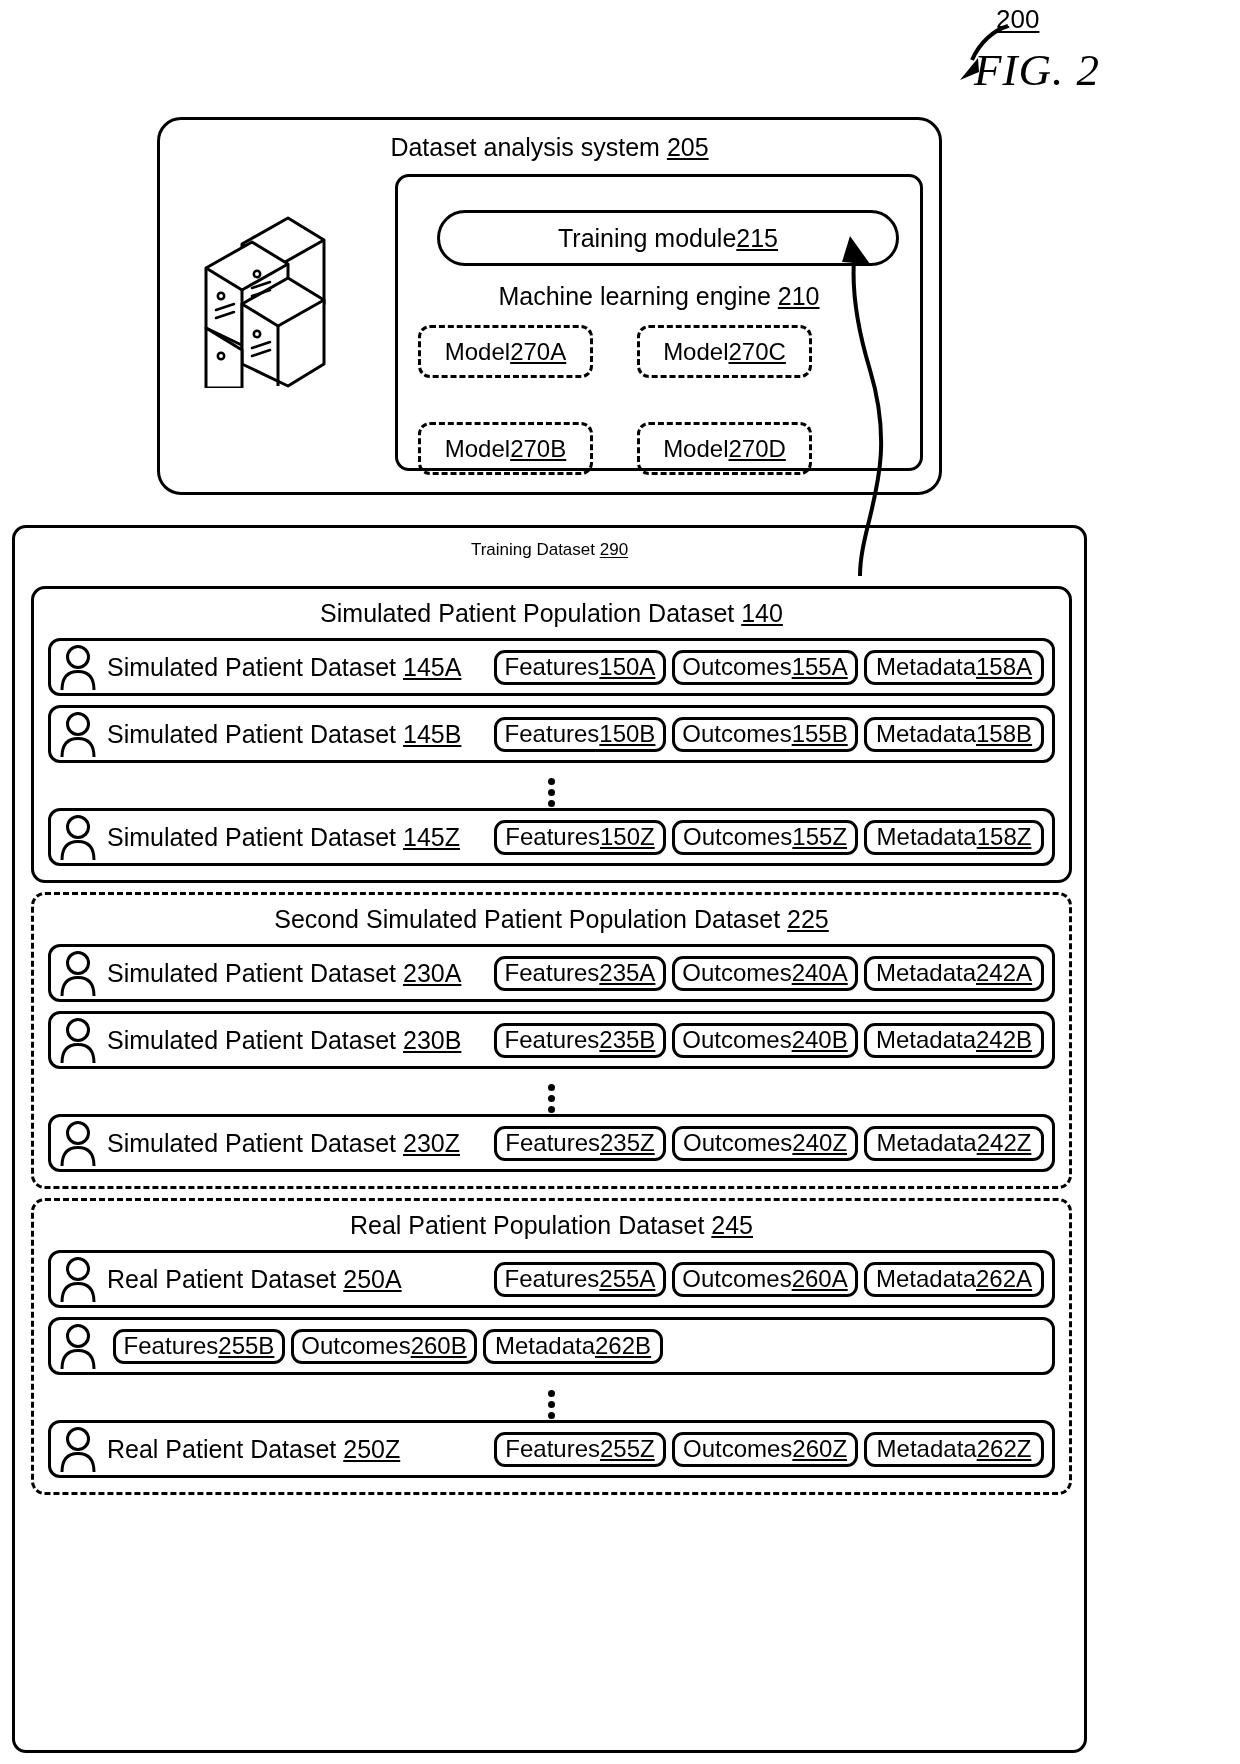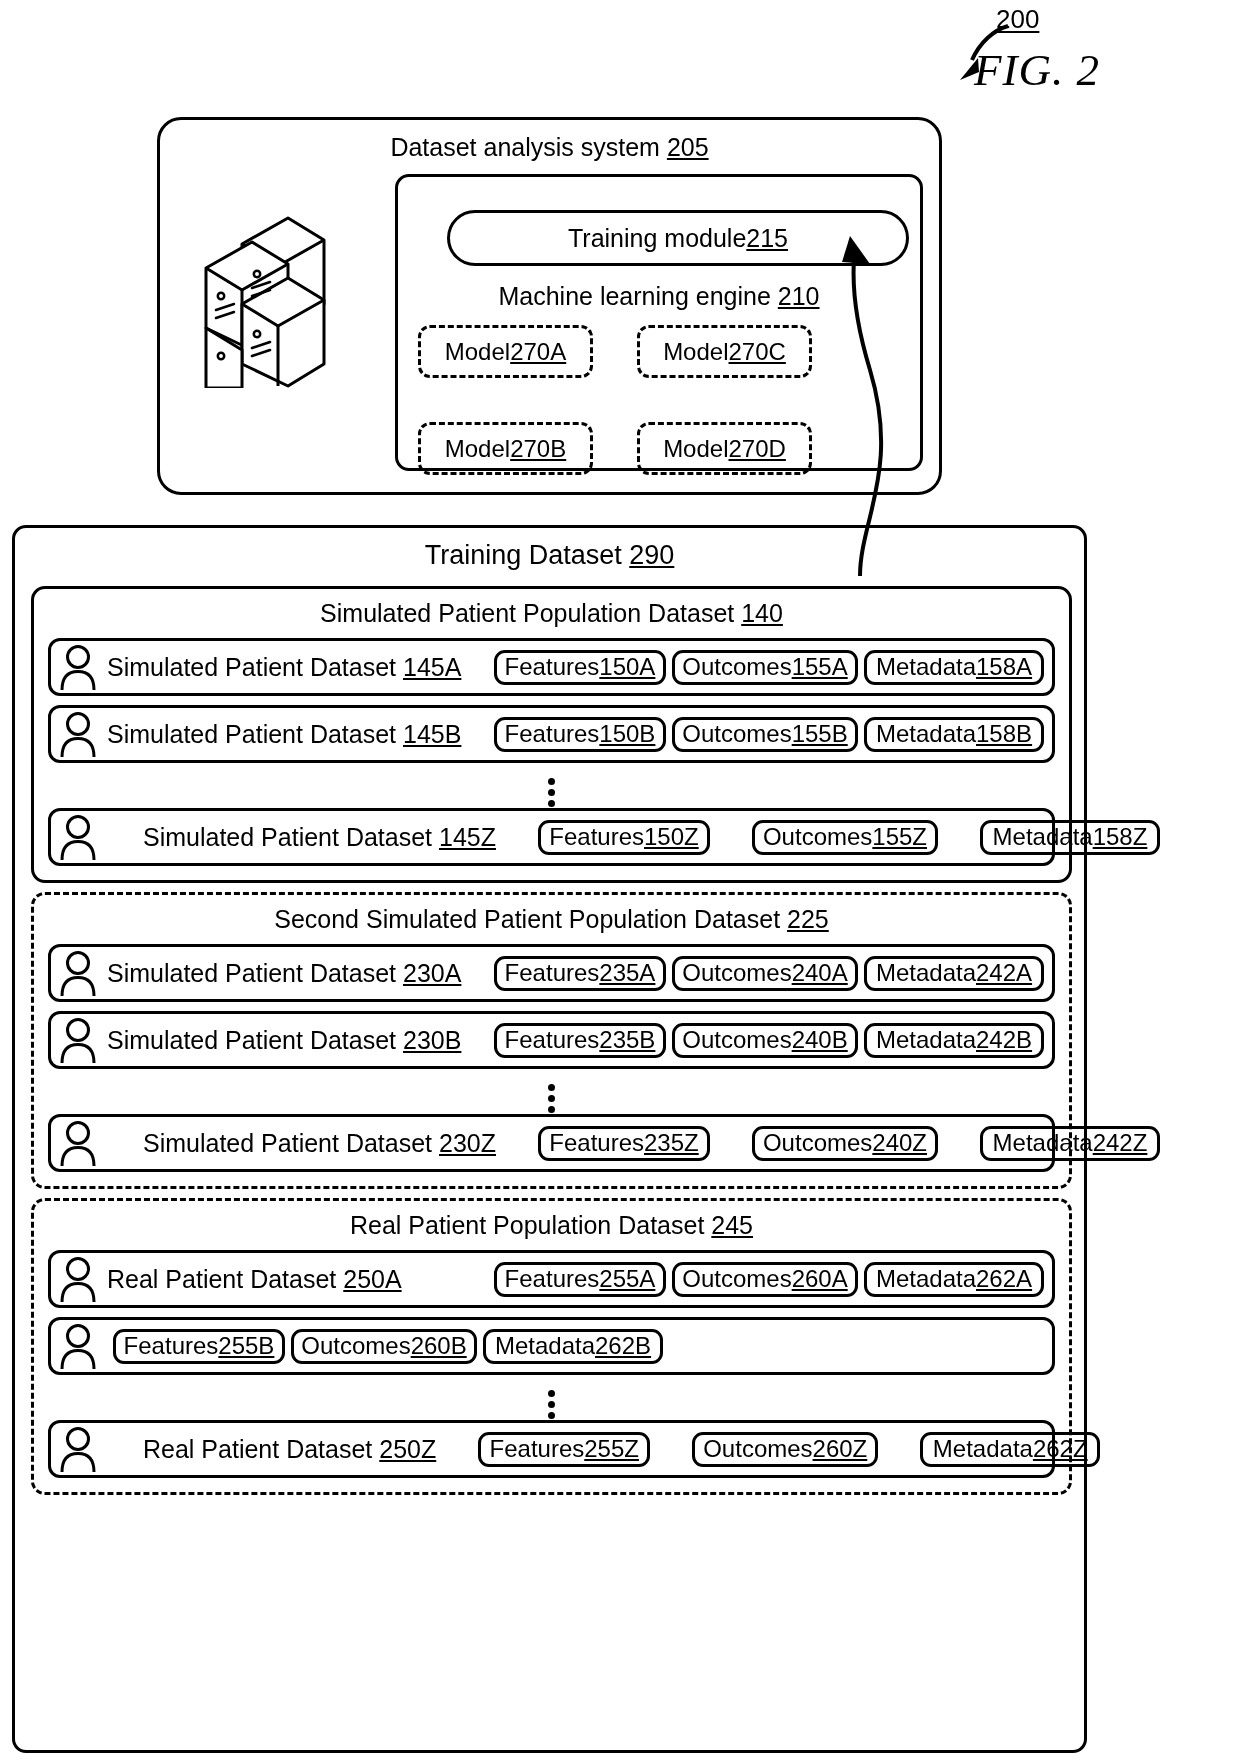--- a/index.html
+++ b/index.html
@@ -87,21 +87,21 @@
     left: 235px;
     top: 54px;
     width: 528px;
     height: 297px;
     border: 3px solid #000;
     border-radius: 14px;
     box-sizing: border-box;
   }
   .training-module {
     position: absolute;
-    left: 49px;
+    left: 39px;
     top: 33px;
     width: 462px;
     height: 56px;
     border: 3px solid #000;
     border-radius: 28px;
     box-sizing: border-box;
     display: flex;
     align-items: center;
     justify-content: center;
     font-size: 25px;
@@ -156,21 +156,21 @@
     border: 3px solid #000;
     border-radius: 14px;
     box-sizing: border-box;
   }
   .dataset-title {
     position: absolute;
     top: 12px;
     left: 0;
     width: 100%;
     text-align: center;
-    font-size: 27px;
+    font-size: 17px;
   }
 
   .sections {
     position: absolute;
     left: 16px;
     top: 58px;
     width: 1041px;
   }
 
   .section {
@@ -194,21 +194,21 @@
     border: 3px solid #000;
     border-radius: 12px;
     box-sizing: border-box;
     height: 58px;
     display: flex;
     align-items: center;
     padding: 0 8px 0 8px;
     margin-bottom: 9px;
     position: relative;
   }
-  .row:last-child { margin-bottom: 0; gap: 36px; }
+  .row:last-child { margin-bottom: 0; }
 
   .person-icon {
     width: 38px;
     height: 46px;
     flex: 0 0 38px;
     margin-right: 10px;
   }
   .row-label {
     font-size: 25px;
     white-space: nowrap;

